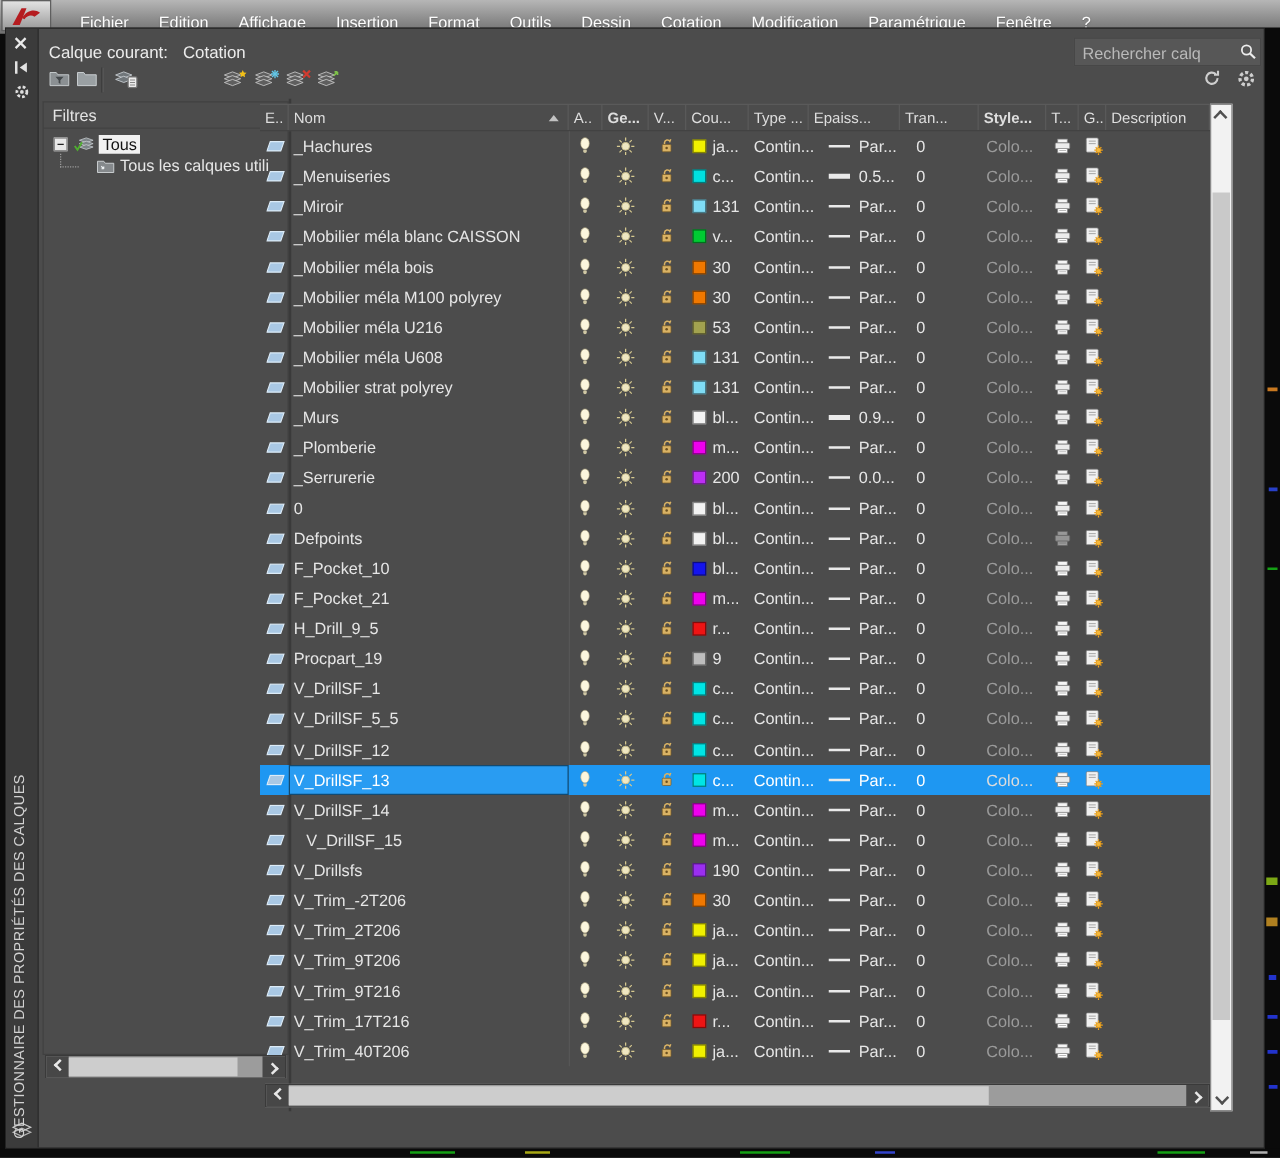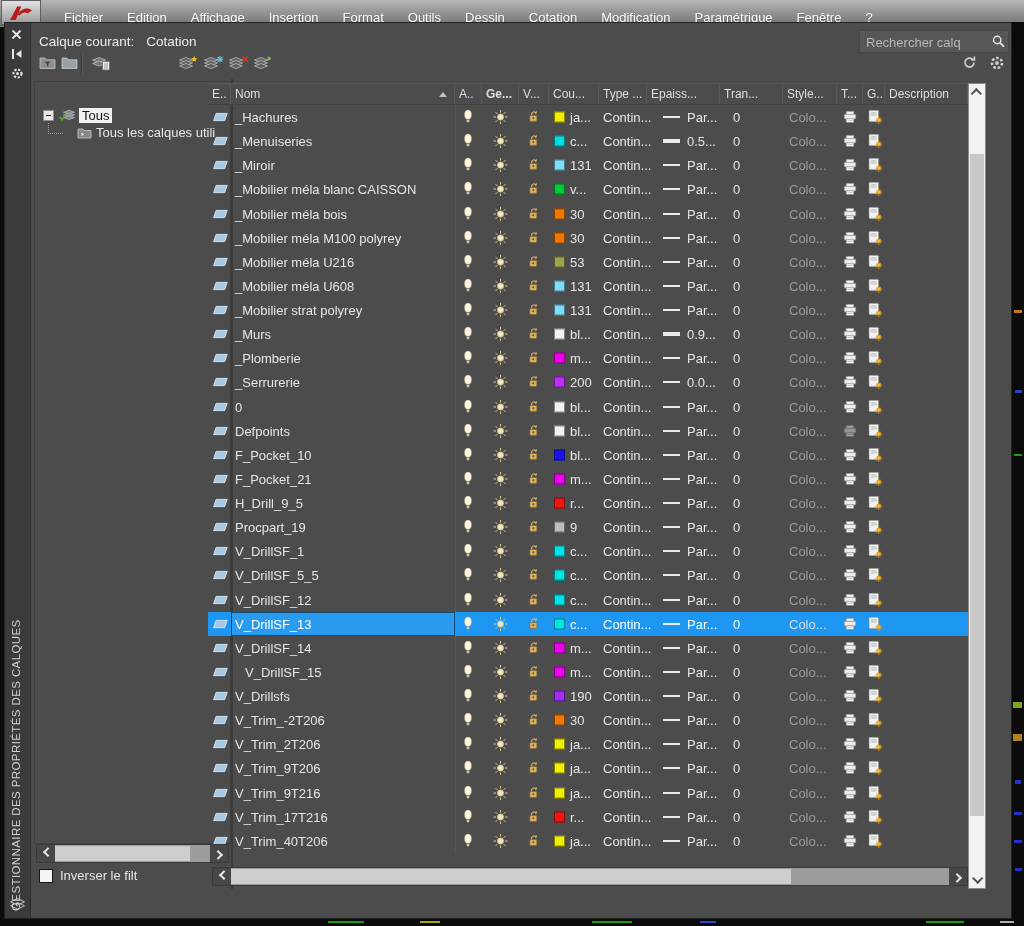--- a/index.html
+++ b/index.html
@@ -257,20 +257,24 @@
       </svg>
   </span>
   <span class="tbico" style="left:984px">
     <svg width="16" height="16" viewBox="0 0 16 16">
         <circle cx="8" cy="8" r="5" fill="none" stroke="#cecece" stroke-width="2.6" stroke-dasharray="2.6 1.8"></circle>
         <circle cx="8" cy="8" r="1.9" fill="#cecece"></circle>
       </svg>
   </span>
 
   <div id="filters-panel">
+    <div id="filters-hdr">
+      <span class="t">Filtres</span>
+      <span class="c">«</span>
+    </div>
     <div id="expander"></div>
     <div id="treeline"></div>
     <div id="filter-tree">
         <div class="treerow" style="left: 24px; top: 26px;"><span style="display: inline-block; vertical-align: -2px; margin-right: 4px; line-height: 0;"><svg width="16" height="13" viewBox="0 0 16 13">
               <g fill="#7d8488" stroke="#ccd2d6" stroke-width="0.6">
                 <path d="M4.5 3.2 L10 1.3 L15.5 3.2 L10 5.1 Z"></path>
                 <path d="M4.5 5.9 L10 4 L15.5 5.9 L10 7.8 Z"></path>
                 <path d="M4.5 8.6 L10 6.7 L15.5 8.6 L10 10.5 Z"></path>
               </g>
               <path d="M0.8 7.8 L3 10.8 L6.6 4.8" fill="none" stroke="#4fae2f" stroke-width="1.5"></path>
@@ -287,21 +291,21 @@
   <div id="thead">
       <div class="hc" style="width: 23px;">E..</div>
       <div class="hc" style="width: 224px;">Nom<span id="sort-arrow"></span></div>
       <div class="hc" style="width: 27px;">A..</div>
       <div class="hc" style="width: 37px; font-weight: bold;">Ge...</div>
       <div class="hc" style="width: 30px;">V...</div>
       <div class="hc" style="width: 50px;">Cou...</div>
       <div class="hc" style="width: 48px;">Type ...</div>
       <div class="hc" style="width: 73px;">Epaiss...</div>
       <div class="hc" style="width: 63px;">Tran...</div>
-      <div class="hc" style="width: 54px;">Style...</div>
+      <div class="hc" style="width: 54px; font-weight: bold;">Style...</div>
       <div class="hc" style="width: 26px;">T...</div>
       <div class="hc" style="width: 22px;">G..</div>
       <div class="hc" style="width: 83px;">Description</div>
     </div>
 
   <div id="rows">
     <div id="body-sep"></div>
   <div class="row">
         <span class="ric" style="left:5px">
           <svg width="15" height="9" viewBox="0 0 15 9">
@@ -2395,25 +2399,20 @@
   <div class="hscroll" id="tree-hscroll">
     <span class="harrow" style="left:0">
         <span class="chev left"></span>
       </span>
     <span class="hthumb" style="left:18px;width:135px"></span>
     <span class="harrow" style="right:0">
         <span class="chev right"></span>
       </span>
   </div>
 
-  <div id="invert-row">
-    <span id="invert-cb"></span>
-    <span class="lbl">Inverser le filt</span>
-    <span class="c">«</span>
-  </div>
 
   <div class="hscroll" id="main-hscroll">
     <span class="harrow" style="left:0">
         <span class="chev left"></span>
       </span>
     <span class="hthumb" style="left:18px;width:560px"></span>
     <span class="harrow" style="right:0">
         <span class="chev right"></span>
       </span>
   </div>

